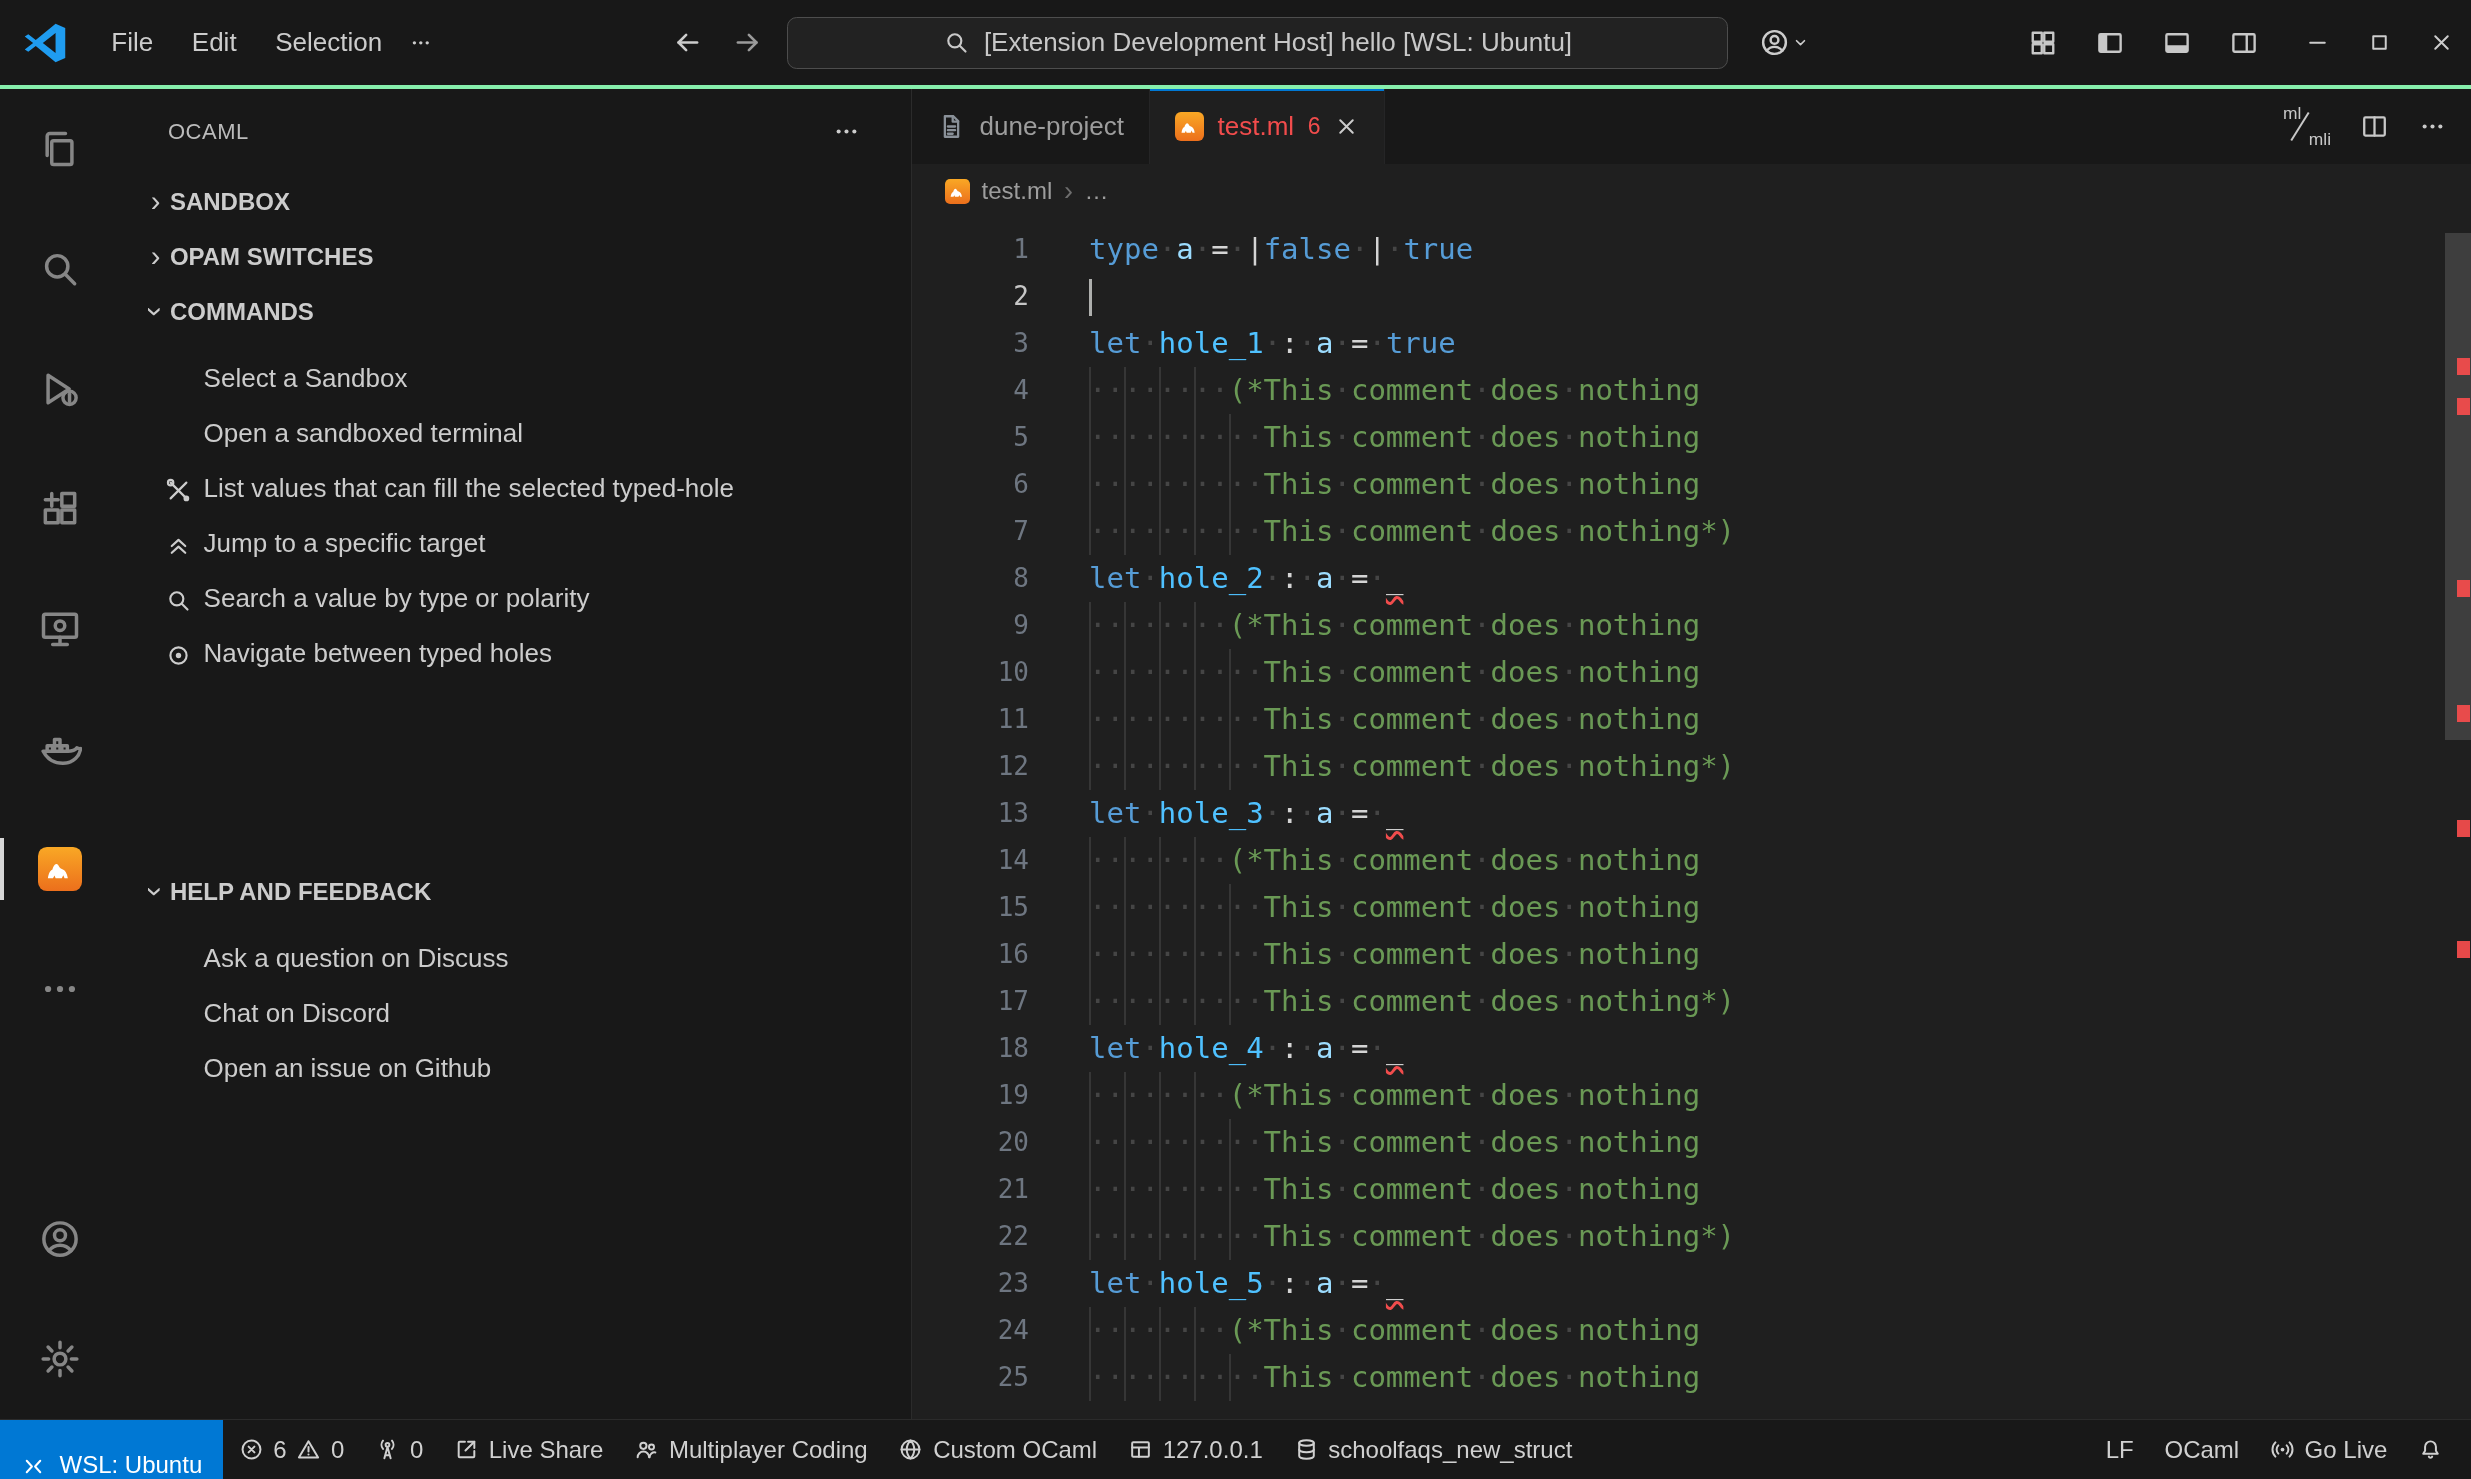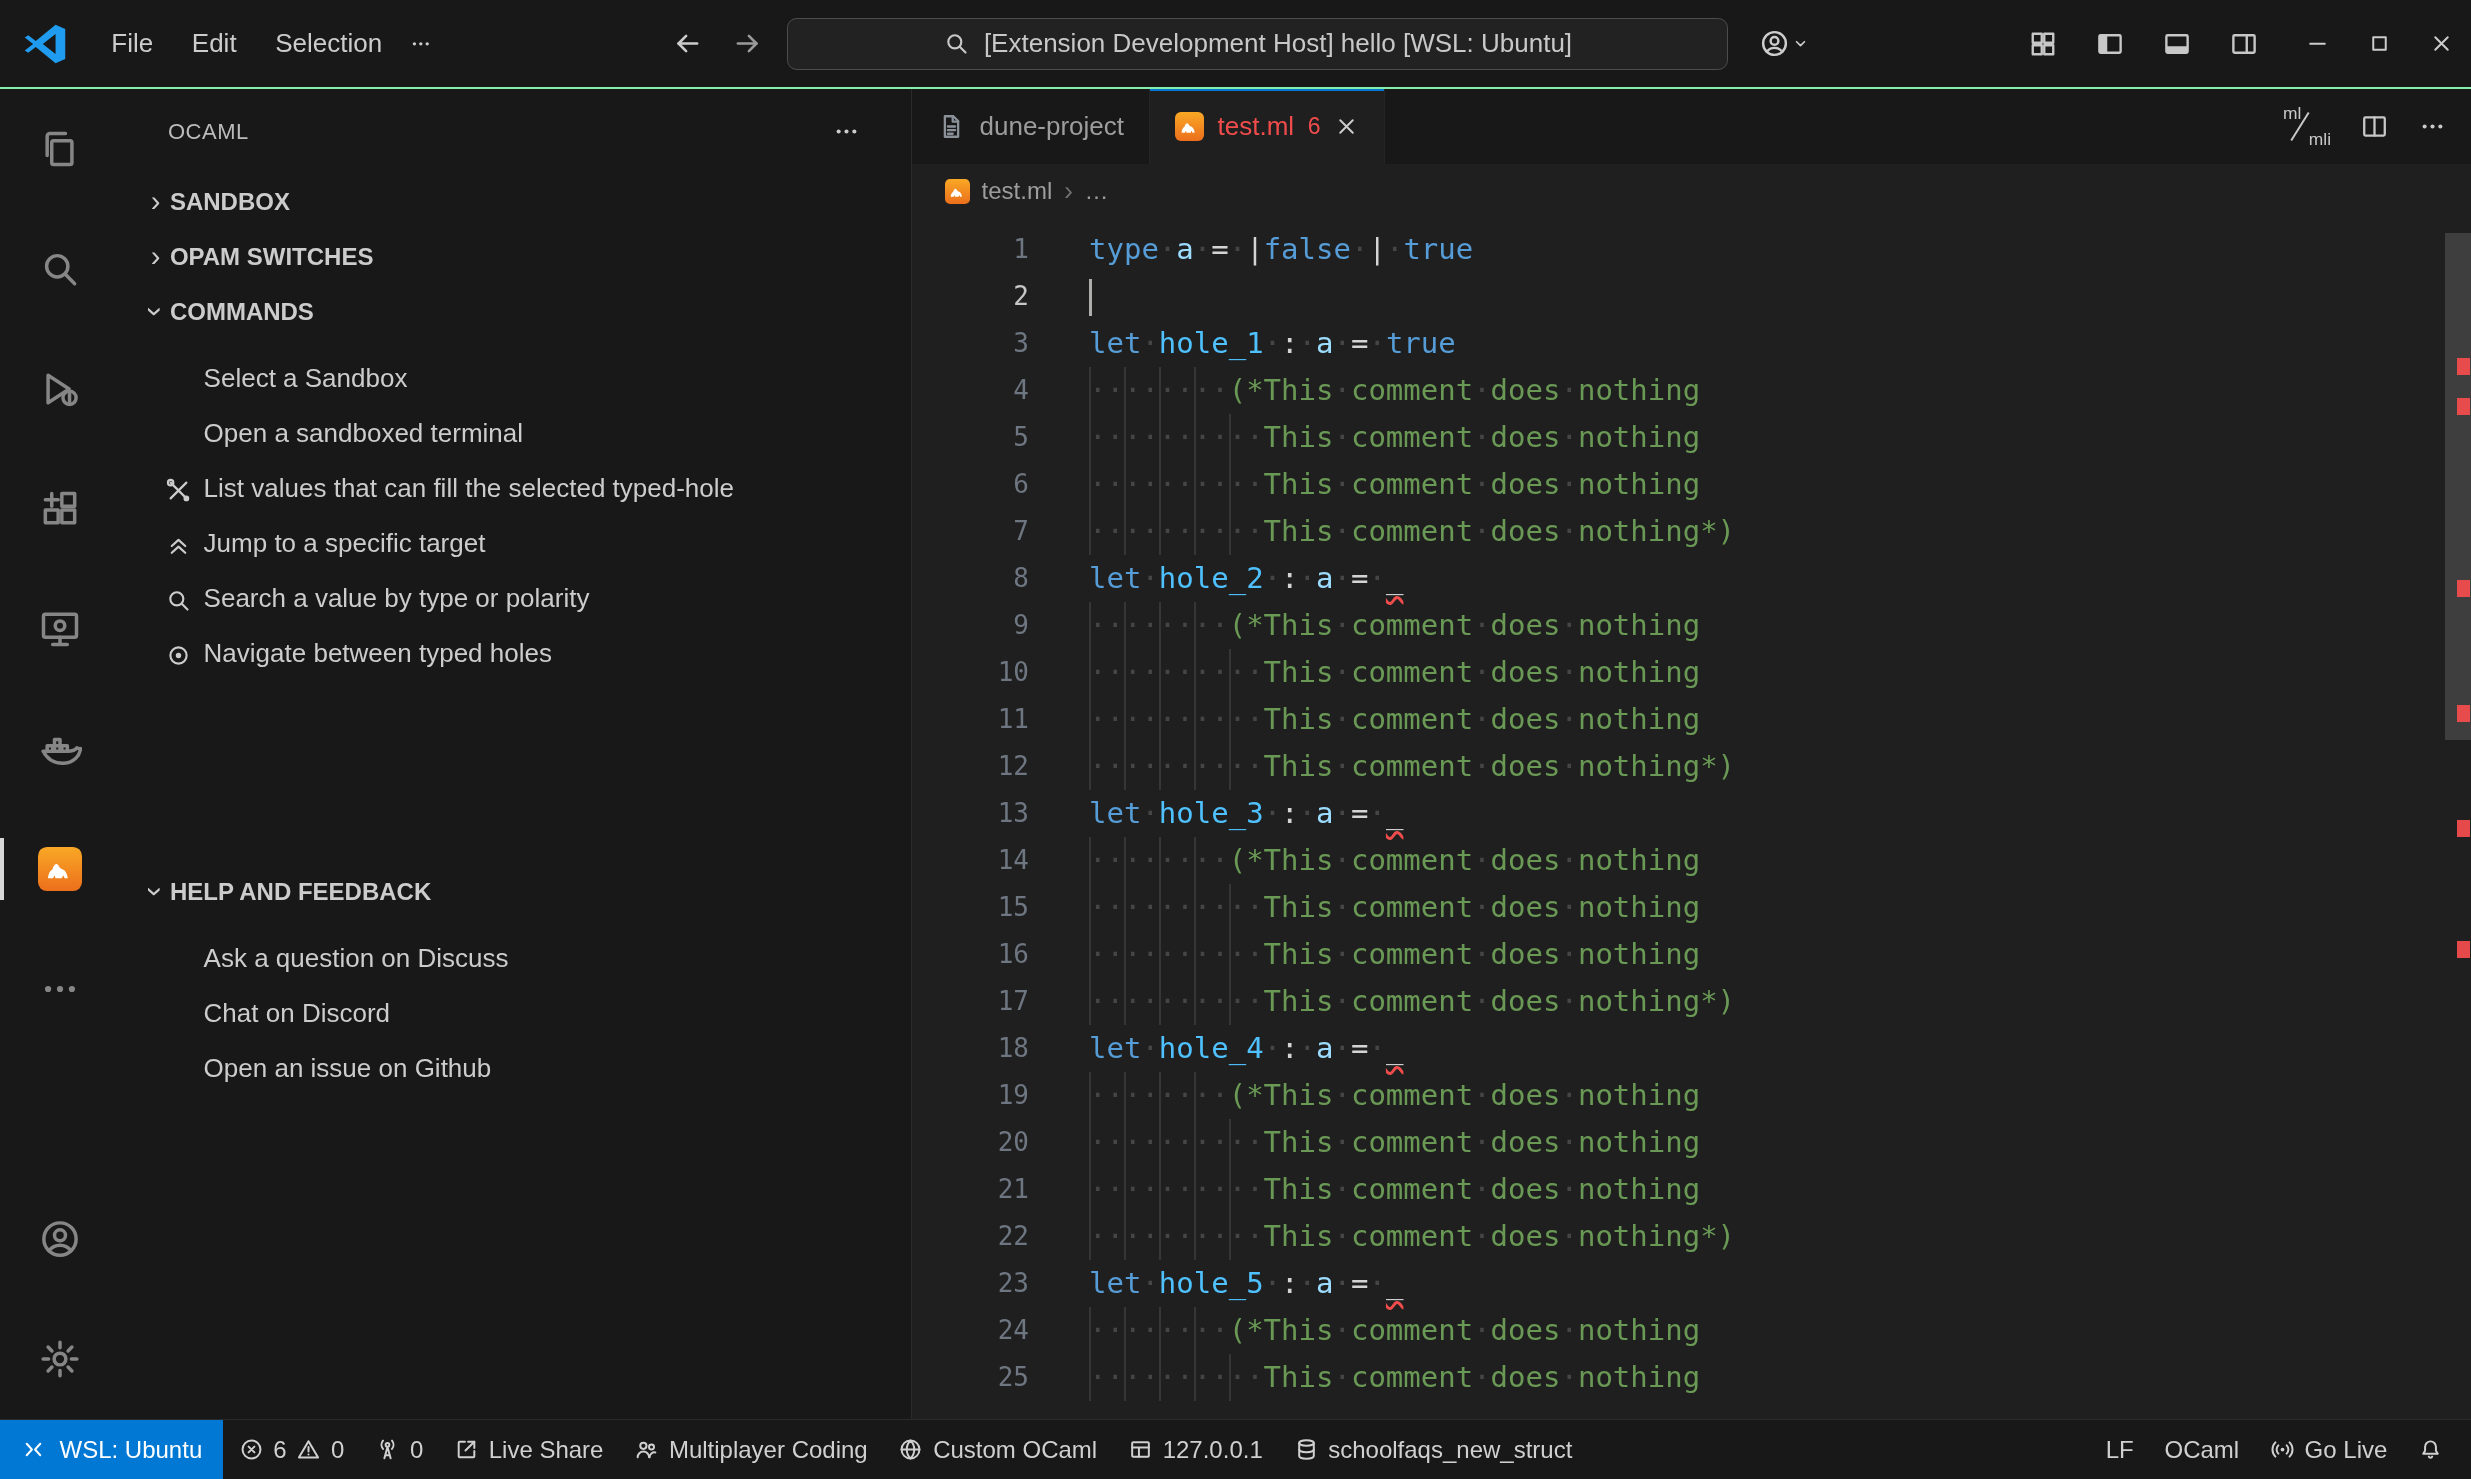--- a/index.html
+++ b/index.html
@@ -9,21 +9,21 @@
     font-family: "Liberation Sans", sans-serif; color: #cccccc;
   }
   .window { width: 2472px; height: 1479px; display: flex; flex-direction: column; }
 
   
   .icn { display: inline-block; flex: none; }
   .icn svg { display: block; width: 100%; height: 100%; fill: none; stroke: currentColor;
              stroke-width: 1.9; stroke-linecap: round; stroke-linejoin: round; }
 
   
-  .titlebar { height: 89px; background: #181818; border-bottom: 2px solid #86efac;
+  .titlebar { height: 89px; background: #181818; border-bottom: 4px solid #86efac;
               display: flex; align-items: center; flex: none; }
   .logo { width: 44px; height: 44px; margin-left: 23px; }
   .menus { display: flex; align-items: center; margin-left: 25px; font-size: 26px; color: #cccccc; }
   .menu-item { padding: 9.7px 19.3px; border-radius: 9.7px; cursor: default; }
   .menu-item.ovf { width: 39px; height: 39px; padding: 7.7px; }
   .sp { flex: 1; }
   .nav-btn { width: 33px; height: 33px; margin: 0 13.5px; color: #cccccc; }
   .nav-btn.fwd { color: #9a9a9a; }
   .cc { width: 941px; height: 52px; margin: 0 9.7px; background: #222222; border: 1px solid #4d4d4d;
         border-radius: 9.7px; display: flex; align-items: center; justify-content: center; gap: 13.5px;
@@ -118,21 +118,21 @@
              background-image: repeating-linear-gradient(to right, #363636 0 1.9px, transparent 1.9px 2ch); }
   .cursor { display: inline-block; width: 2.9px; height: 37px; background: #aeafad; vertical-align: middle; }
   .sb-thumb { position: absolute; right: 0; top: 15.4px; width: 27px; height: 507px;
               background: rgba(121,121,121,0.35); }
   .ov-mark { position: absolute; right: 1.9px; width: 13.5px; height: 17.4px;
              background: var(--error, #f14c4c); opacity: 0.95; }
 
   
   .statusbar { height: 60px; background: #181818; border-top: 1px solid #2b2b2b;
                display: flex; align-items: stretch; font-size: 24px; color: #d0d0d0; flex: none; }
-  .remote { display: flex; align-items: center; gap: 13.5px; padding: 0 21px;
+  .remote { display: flex; align-items: flex-end; gap: 13.5px; padding: 0 21px;
             background: var(--remote_bg, #0078d4); color: #ffffff; }
   .st-left, .st-right { display: flex; align-items: stretch; }
   .st-right { margin-left: auto; padding-right: 13.5px; }
   .st-item { display: flex; align-items: center; gap: 9.7px; padding: 0 15.4px; }
   .st-icn { width: 25px; height: 25px; }
 </style>
 </head>
 <body>
 
 <div class="window" data-name="vscode-window">

